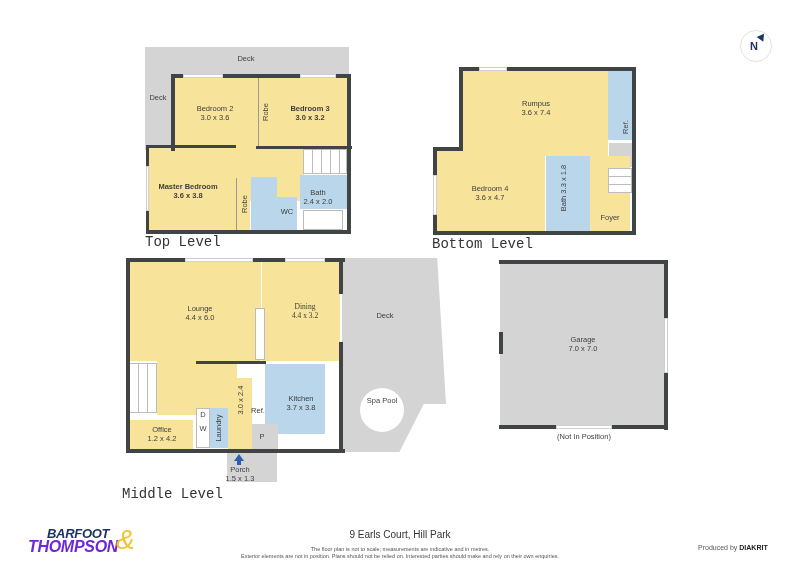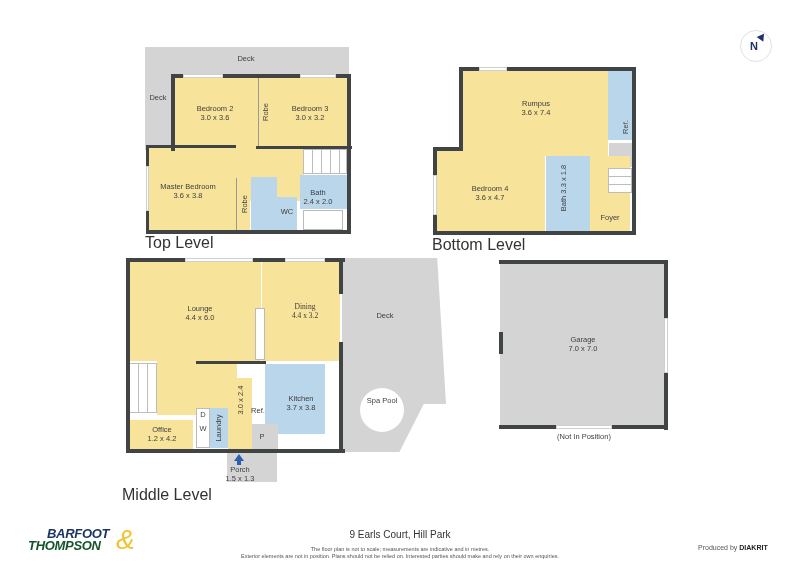--- a/index.html
+++ b/index.html
@@ -6,47 +6,47 @@
   body { width:800px; height:584px; background:#ffffff; position:relative; overflow:hidden;
          font-family:"Liberation Sans", sans-serif; color:#444; }
   .room { position:absolute; box-sizing:border-box; }
   .yellow { background:#f7e39a; }
   .blue { background:#b9d6ea; }
   .grey { background:#d4d4d4; }
   .white { background:#ffffff; }
   .wall { position:absolute; background:#404445; }
   .win { position:absolute; background:#ffffff; border:1px solid #cfcfcf; box-sizing:border-box; }
   .lbl { position:absolute; text-align:center; font-size:7.5px; line-height:9px; color:#3e3e3e; white-space:nowrap; transform:translate(-50%,-50%); }
-  .lvl { position:absolute; font-size:16px; color:#333; }
+  .lvl { position:absolute; font-size:14px; color:#333;font-family:Liberation Mono, monospace; }
   .stairs { position:absolute; background:repeating-linear-gradient(90deg,#fff 0 8px,#bdbdbd 8px 9px); border:1px solid #bdbdbd; box-sizing:border-box; }
   .stairsv { position:absolute; background:repeating-linear-gradient(0deg,#fff 0 7px,#bdbdbd 7px 8px); border:1px solid #bdbdbd; box-sizing:border-box; }
   .vtxt { position:absolute; font-size:7.5px; color:#3e3e3e; transform:translate(-50%,-50%) rotate(-90deg); white-space:nowrap; }
 </style>
 </head>
 <body>
 
 <div>
 
   <div class="room grey" style="left:145px;top:47px;width:204px;height:103px;"></div>
   <div class="lbl" style="left:246px;top:58px;">Deck</div>
   <div class="lbl" style="left:158px;top:97px;">Deck</div>
 
   <div class="room yellow" style="left:173px;top:76px;width:85px;height:73px;"></div>
   <div class="lbl" style="left:215px;top:113px;"><span>Bedroom 2</span><br><span>3.0 x 3.6</span></div>
 
   <div class="room yellow" style="left:258px;top:76px;width:14px;height:73px;border-left:1px solid #999;"></div>
   <div class="vtxt" style="left:265px;top:112px;">Robe</div>
 
   <div class="room yellow" style="left:272px;top:76px;width:76px;height:73px;"></div>
-  <div class="lbl" style="left:310px;top:113px;"><span>Bedroom 3</span><br><span>3.0 x 3.2</span></div>
+  <div class="lbl" style="left:310px;top:113px;font-weight:bold;"><span>Bedroom 3</span><br><span>3.0 x 3.2</span></div>
 
   <div class="room yellow" style="left:236px;top:149px;width:68px;height:52px;"></div>
 
   <div class="room yellow" style="left:148px;top:146px;width:88px;height:85px;"></div>
-  <div class="lbl" style="left:188px;top:191px;"><span>Master Bedroom</span><br><span>3.6 x 3.8</span></div>
+  <div class="lbl" style="left:188px;top:191px;font-weight:bold;"><span>Master Bedroom</span><br><span>3.6 x 3.8</span></div>
   <div class="room yellow" style="left:236px;top:178px;width:14px;height:53px;border-left:1px solid #999;"></div>
   <div class="vtxt" style="left:244px;top:204px;">Robe</div>
 
   <div class="room blue" style="left:251px;top:177px;width:26px;height:54px;"></div>
   <div class="room blue" style="left:277px;top:197px;width:20px;height:34px;"></div>
   <div class="lbl" style="left:287px;top:211px;">WC</div>
   <div class="room blue" style="left:300px;top:175px;width:47px;height:34px;"></div>
   <div class="lbl" style="left:318px;top:197px;"><span>Bath</span><br><span>2.4 x 2.0</span></div>
   <div class="room white" style="left:303px;top:210px;width:40px;height:20px;border:1px solid #bbb;"></div>
   <div class="stairs" style="left:303px;top:149px;width:44px;height:25px;"></div>
@@ -151,21 +151,21 @@
   <div class="lbl" style="left:584px;top:436px;">(Not In Position)</div>
 </div>
 
 <div style="position:absolute;left:740px;top:30px;width:30px;height:30px;border:1px solid #e0e0e0;border-radius:50%;">
   <div style="position:absolute;left:17px;top:2px;width:0;height:0;border-left:4px solid transparent;border-right:4px solid transparent;border-bottom:7px solid #1c3463;transform:rotate(35deg);"></div>
   <div style="position:absolute;left:9px;top:9px;font-size:11px;font-weight:bold;color:#1c3463;">N</div>
 </div>
 
 <div style="position:absolute;left:28px;top:526px;width:115px;height:30px;font-style:italic;">
   <div style="position:absolute;left:19px;top:0;font-size:13px;font-weight:bold;color:#1c3463;letter-spacing:-0.3px;">BARFOOT</div>
-  <div style="position:absolute;left:0;top:12px;font-size:13px;font-weight:bold;color:#14532d;letter-spacing:-0.3px;">THOMPSON</div>
+  <div style="position:absolute;left:0;top:12px;font-size:16px;font-weight:bold;color:#6d28d9;letter-spacing:-0.3px;">THOMPSON</div>
   <div style="position:absolute;left:88px;top:-2px;font-size:28px;color:#f2c230;">&amp;</div>
 </div>
 <div style="position:absolute;left:0;width:800px;top:529px;text-align:center;font-size:10px;color:#333;">9 Earls Court, Hill Park</div>
 <div style="position:absolute;left:0;width:800px;top:546px;text-align:center;font-size:5.5px;color:#555;">The floor plan is not to scale; measurements are indicative and in metres.</div>
 <div style="position:absolute;left:0;width:800px;top:553px;text-align:center;font-size:5.5px;color:#555;">Exterior elements are not in position. Plans should not be relied on. Interested parties should make and rely on their own enquiries.</div>
 <div style="position:absolute;left:698px;top:544px;font-size:7px;color:#555;white-space:nowrap;">
   <span>Produced by</span>
   <span style="font-weight:bold;color:#222;">DIAKRIT</span>
 </div>
 

